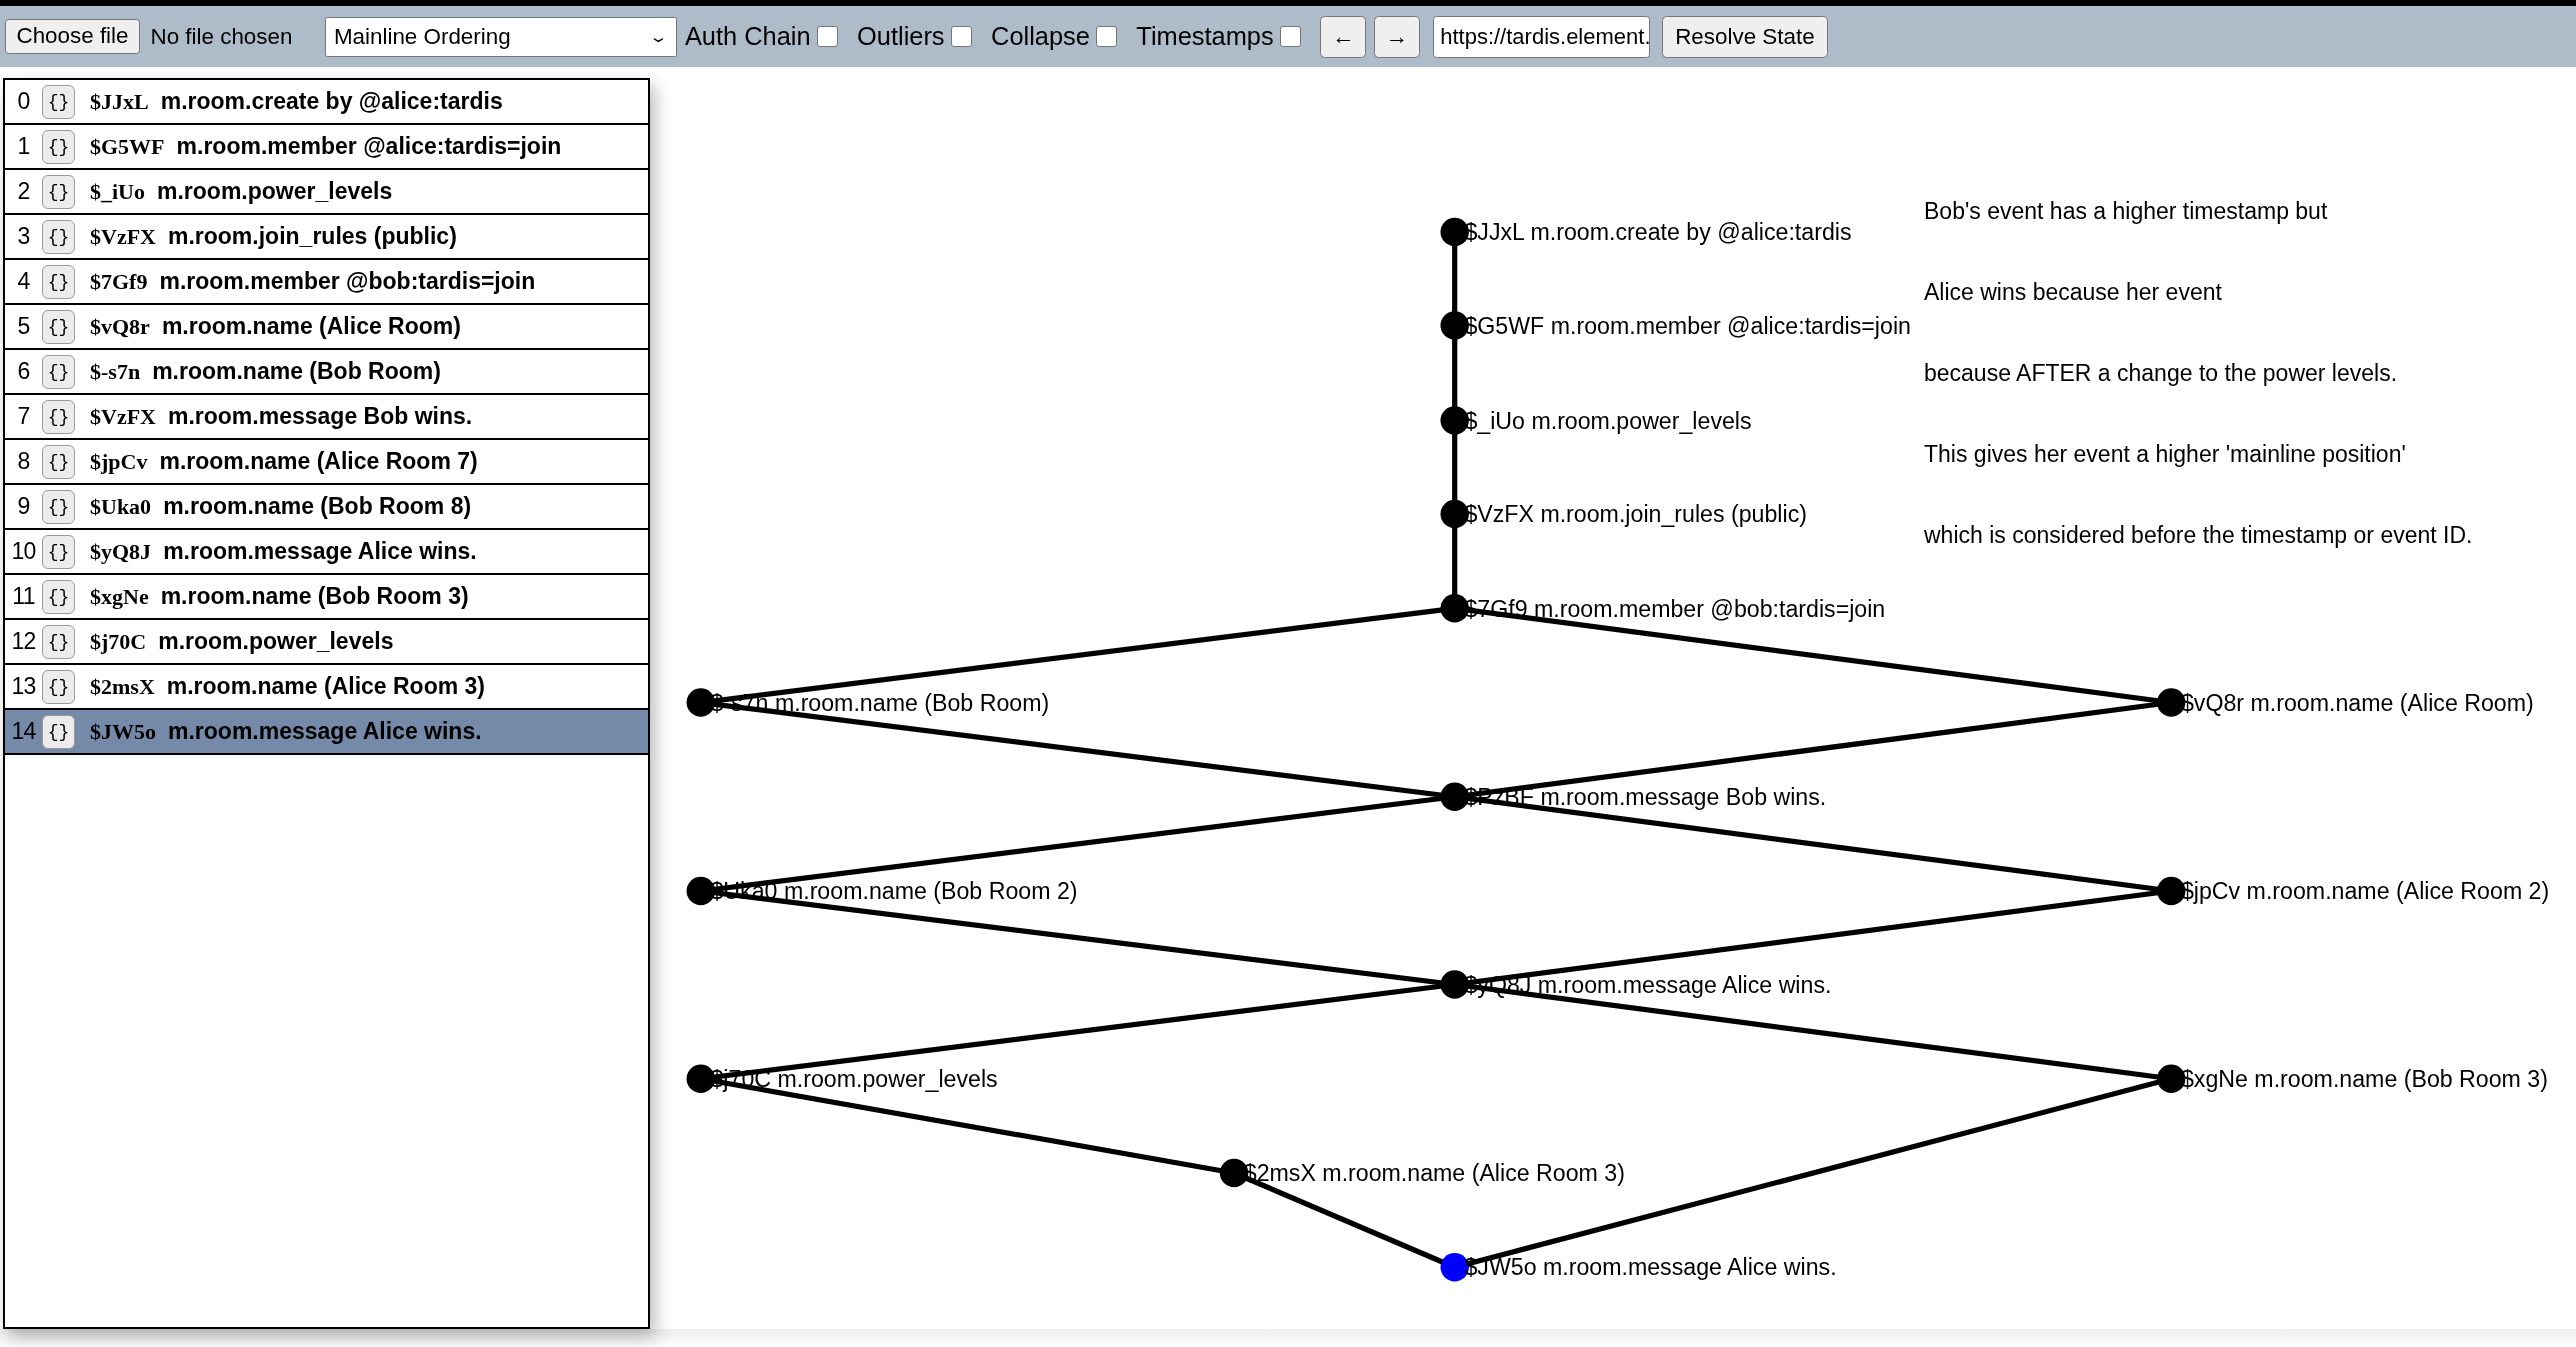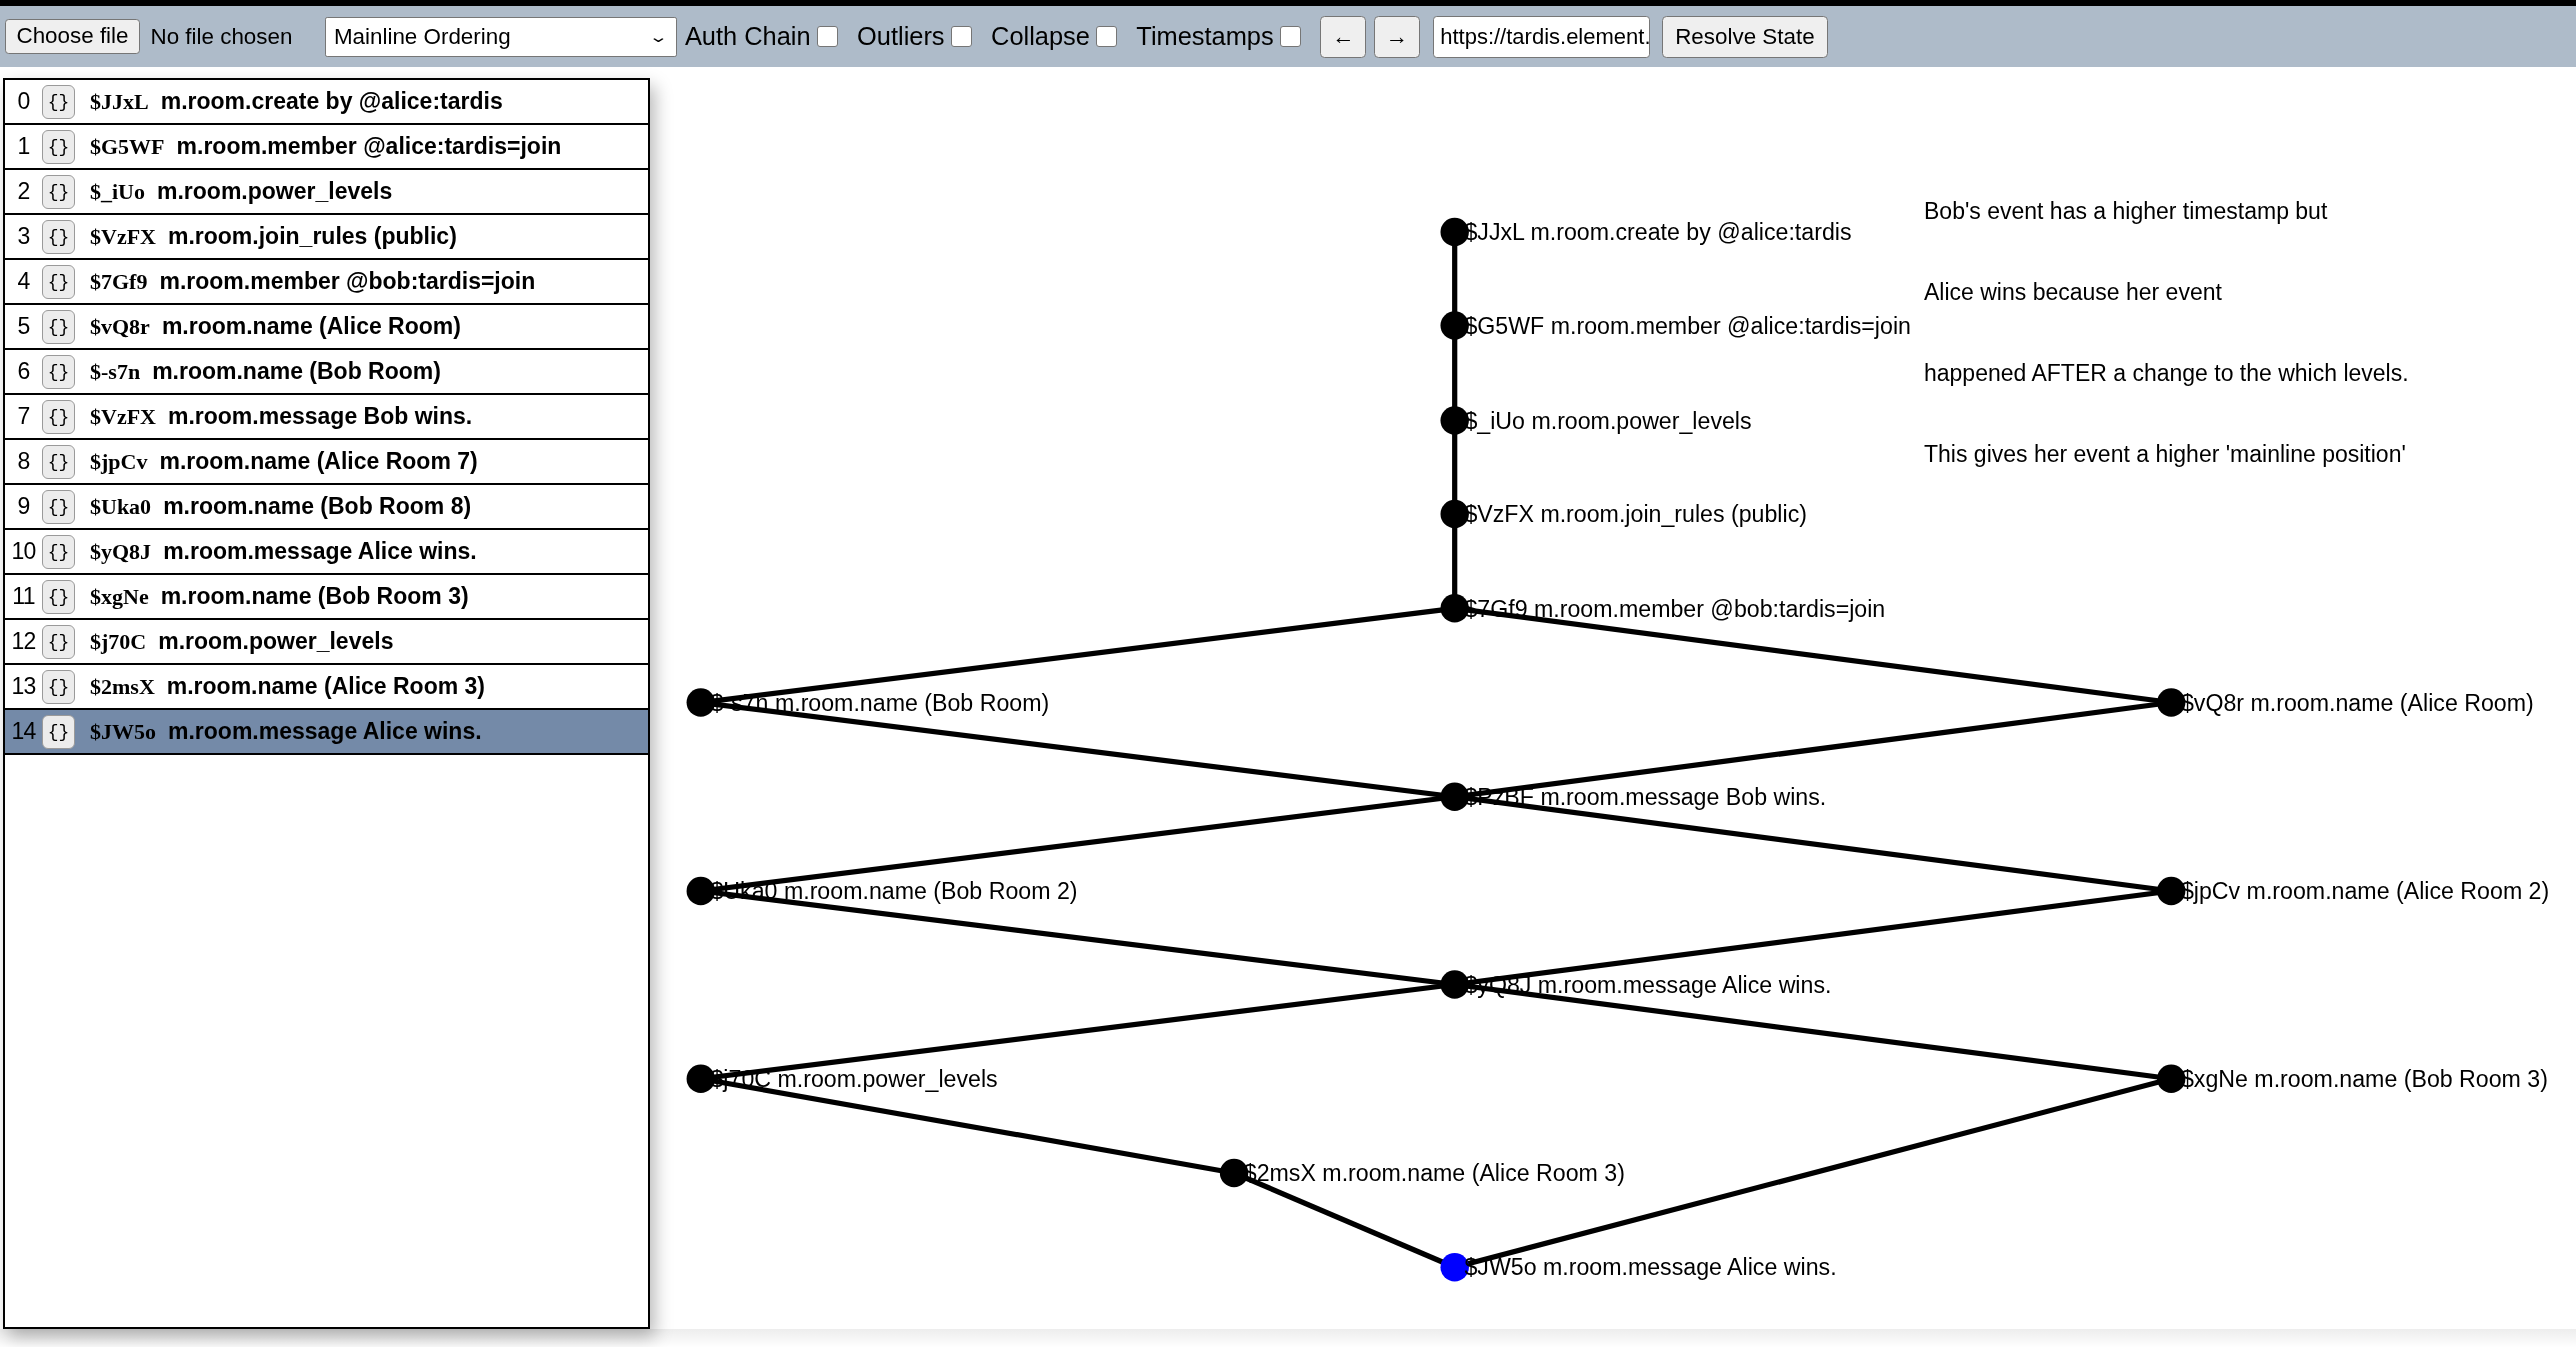--- a/index.html
+++ b/index.html
@@ -417,16 +417,16 @@
         <circle cx="2023" cy="1338" r="19" fill="#000000"></circle>
         <text x="2036" y="1349" font-size="31" font-family="&quot;Liberation Sans&quot;, sans-serif" fill="#000000">$xgNe m.room.name (Bob Room 3)</text>
         <circle cx="770" cy="1464" r="19" fill="#000000"></circle>
         <text x="783" y="1475" font-size="31" font-family="&quot;Liberation Sans&quot;, sans-serif" fill="#000000">$2msX m.room.name (Alice Room 3)</text>
         <circle cx="1065" cy="1590" r="19" fill="#0000ff"></circle>
         <text x="1078" y="1601" font-size="31" font-family="&quot;Liberation Sans&quot;, sans-serif" fill="#000000">$JW5o m.room.message Alice wins.</text>
       </g>
     </svg>
   </div>
 
-<div id="annotation"><div>Bob's event has a higher timestamp but</div><div>Alice wins because her event</div><div>happened AFTER a change to the which levels.</div><div>This gives her event a higher 'mainline position'</div></div>
+<div id="annotation"><div>Bob's event has a higher timestamp but</div><div>Alice wins because her event</div><div>because AFTER a change to the power levels.</div><div>This gives her event a higher 'mainline position'</div><div>which is considered before the timestamp or event ID.</div></div>
 
 <div id="page-shadow"></div>
 
 
 </body></html>

